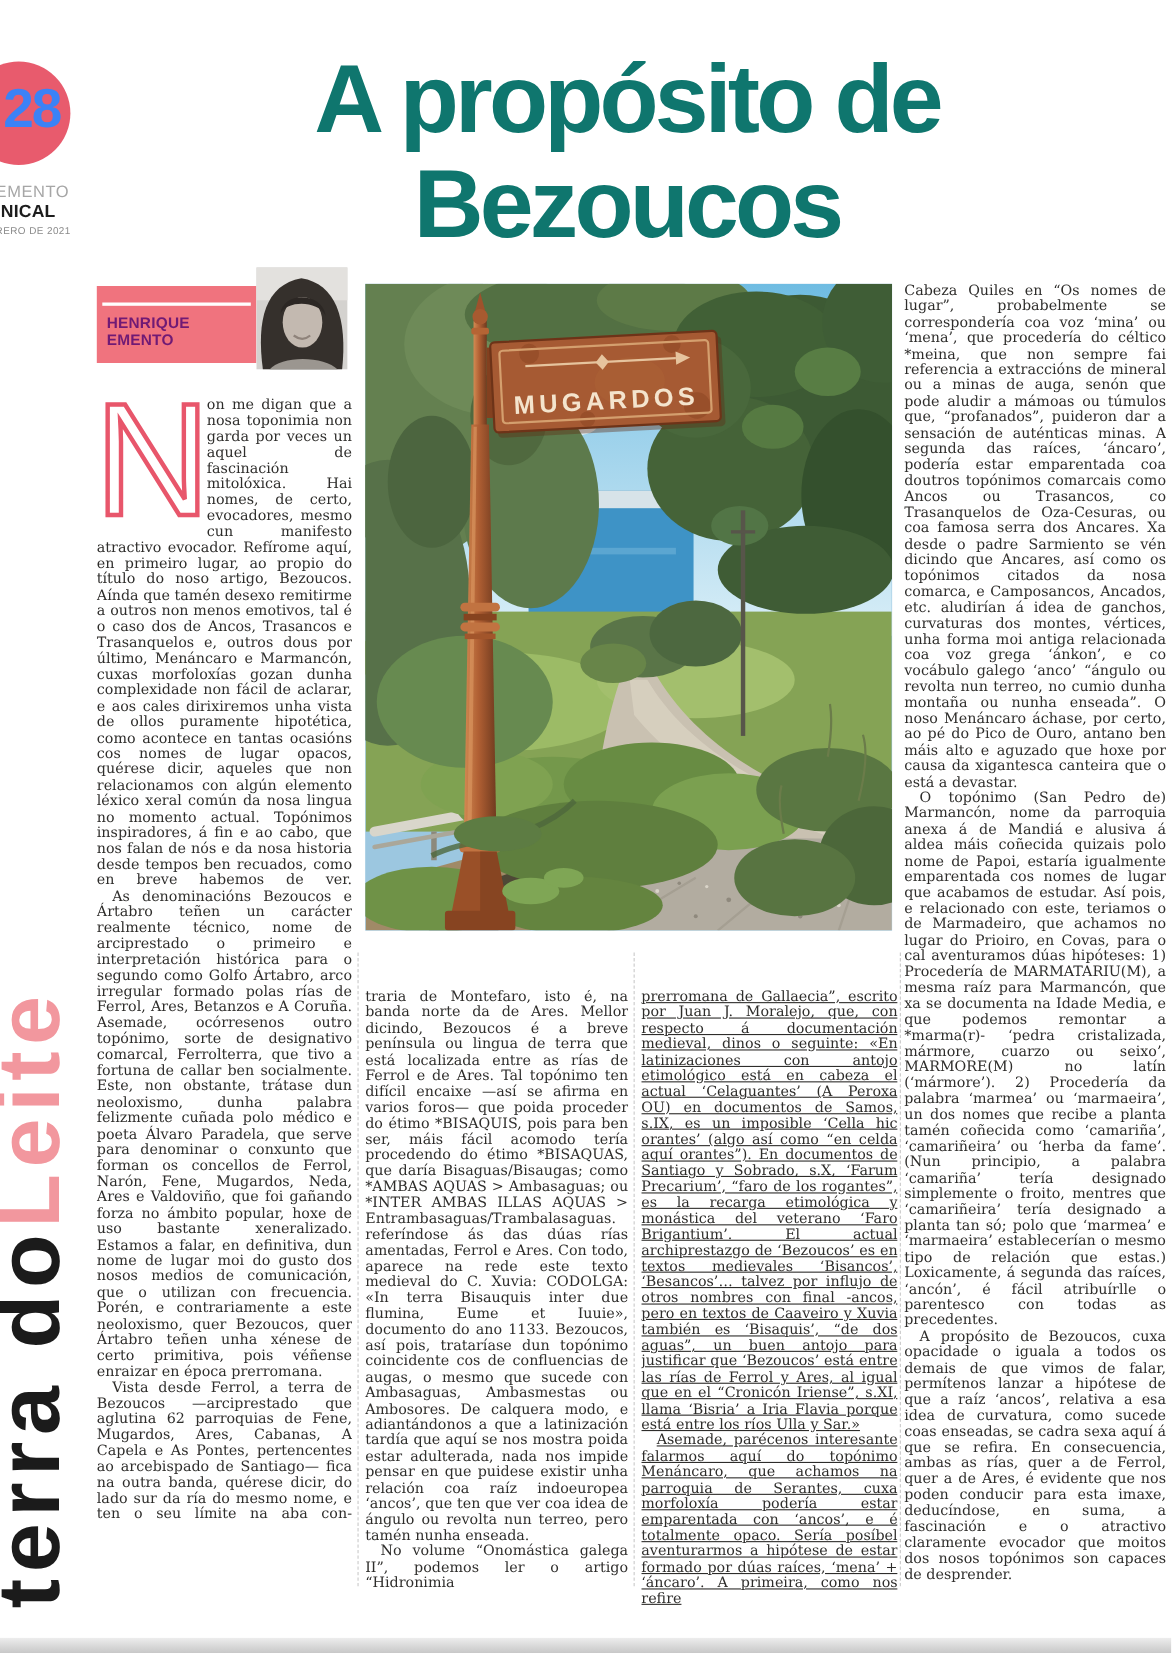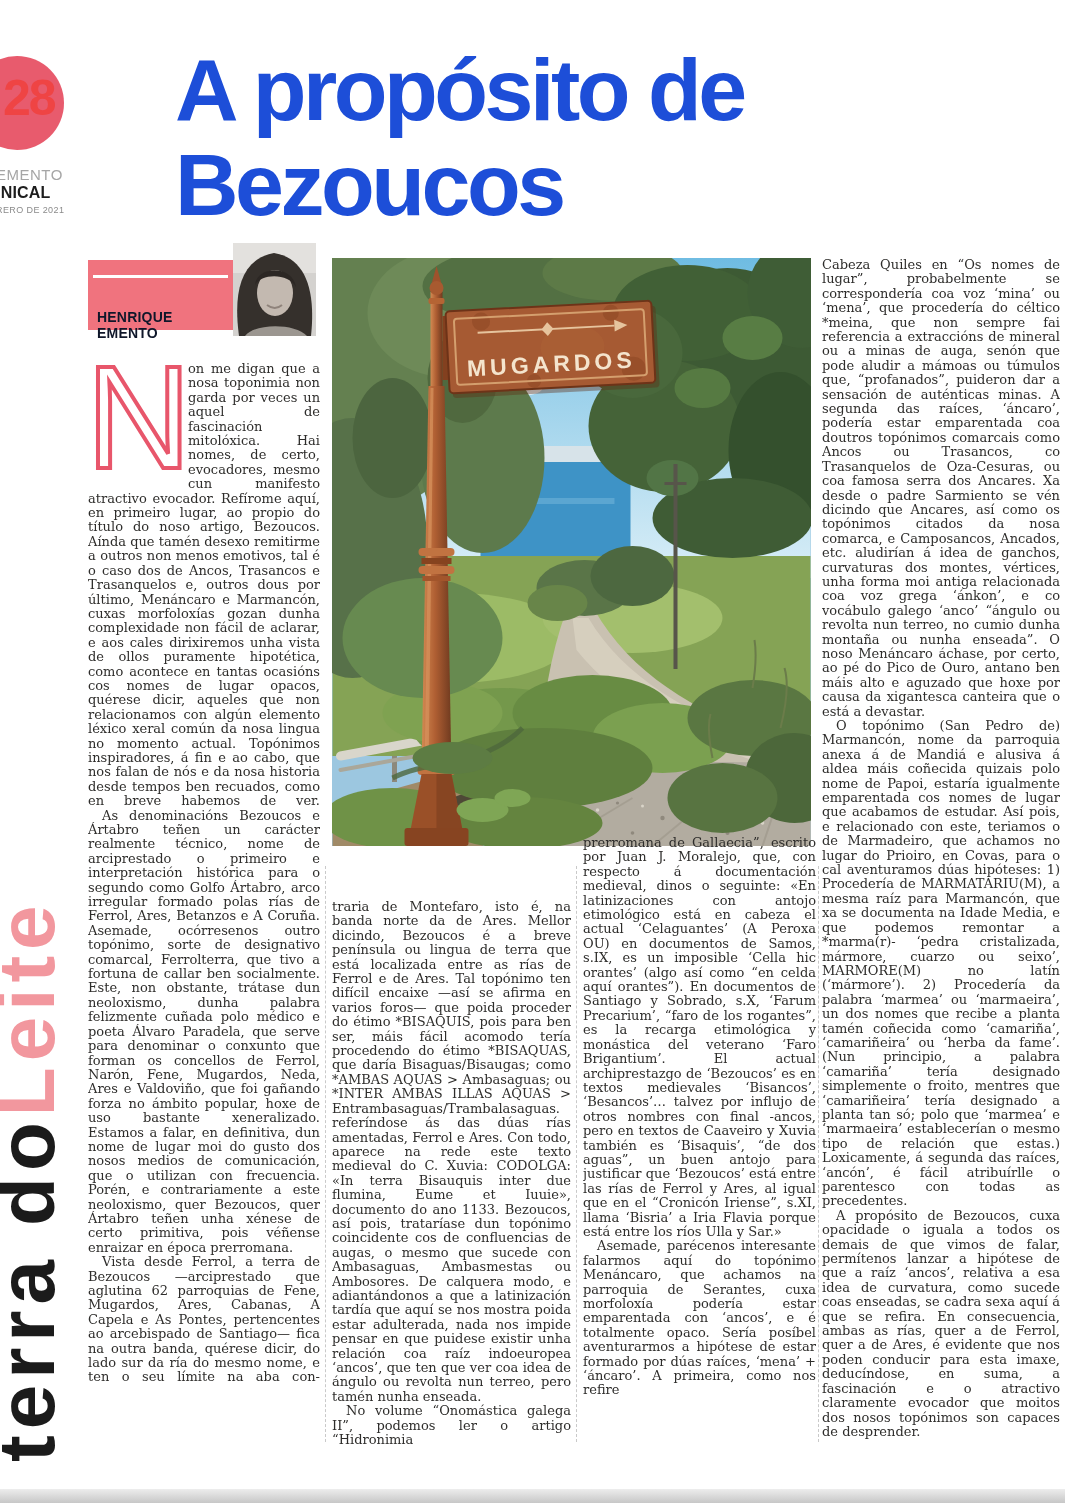--- a/index.html
+++ b/index.html
@@ -2,52 +2,52 @@
 <html><head>
 <meta charset="utf-8">
 <style>
   html,body{margin:0;padding:0;background:#ffffff;}
   .page{position:relative;width:1065px;height:1503px;background:#fff;overflow:hidden;
         font-family:"Liberation Sans",sans-serif;}
   .abs{position:absolute;}
 
   
   .pn-circle{left:-30px;top:56px;width:94px;height:94px;border-radius:50%;background:#e85b6d;}
-  .pn-number{left:3px;top:73px;font:800 50px/1 "Liberation Sans",sans-serif;color:#ef4444;letter-spacing:-2px;}
+  .pn-number{left:3px;top:73px;font:800 50px/1 "Liberation Sans",sans-serif;color:#3b82f6;letter-spacing:-2px;}
   .supp-top{left:-4px;top:166px;font:300 15px/18px "Liberation Sans",sans-serif;color:#a6a6a6;letter-spacing:.5px;}
   .supp-bottom{left:-4px;top:183px;font:900 16px/19px "Liberation Sans",sans-serif;color:#1d1d1d;letter-spacing:.2px;}
   .date-frag{left:-4px;top:205px;font:400 9px/11px "Liberation Sans",sans-serif;color:#8b8b8b;letter-spacing:.4px;}
 
   
-  .headline{left:175px;top:42px;width:790px;text-align:left;color:#1d4ed8;
+  .headline{left:175px;top:42px;width:790px;text-align:center;color:#0f766e;
             font-family:"Liberation Sans",sans-serif;font-weight:700;
             font-size:88px;line-height:95px;letter-spacing:-3.5px;}
 
   
   .author-box{left:88px;top:260px;width:145px;height:70px;background:#f0737e;}
   .author-rule{position:absolute;left:5px;right:5px;top:15px;height:3px;background:#fff;}
   .author-name{position:absolute;left:9px;top:25px;font:700 14px/16px "Liberation Sans",sans-serif;
-               color:#0f172a;letter-spacing:.2px;margin-top:24px;}
+               color:#701a75;letter-spacing:.2px;}
   .author-photo{left:233px;top:243px;width:83px;height:93px;}
 
   
   .v-strip{left:-8px;top:1462px;transform:rotate(-90deg);transform-origin:0 0;white-space:nowrap;
            font:700 80px/70px "Liberation Sans",sans-serif;letter-spacing:6px;}
   .v-black{color:#1b1b1b;}
   .v-pink{color:#f2979e;}
 
   
   .photo{left:332px;top:258px;width:479px;height:588px;overflow:hidden;background:#9cc7e0;}
 
   
   .col{position:absolute;font-family:"DejaVu Serif",serif;font-size:13px;line-height:14.4px;
        color:#2e2d2b;text-align:justify;overflow:hidden;}
   .col1{left:88px;top:362px;width:232px;height:1078px;}
   .col2{left:332px;top:860px;width:239px;height:584px;margin-top:40px;}
-  .col3{left:583px;top:836px;width:233px;height:584px;}
+  .col3{left:583px;top:900px;width:233px;height:584px;text-decoration:underline;}
   .col4{left:822px;top:258px;width:238px;height:1186px;}
   .para{margin:0;}
   .indent{text-indent:14px;}
   .jlast{text-align-last:justify;}
   .dropcap{float:left;width:92px;height:110px;margin:4px 10px 2px -2px;
            font:400 146px/104px "Liberation Sans",sans-serif;
            color:transparent;-webkit-text-stroke:4px #e8566b;}
 
   
   .gutter{position:absolute;width:0;border-left:1px dashed #c9c9c9;top:866px;height:576px;}

